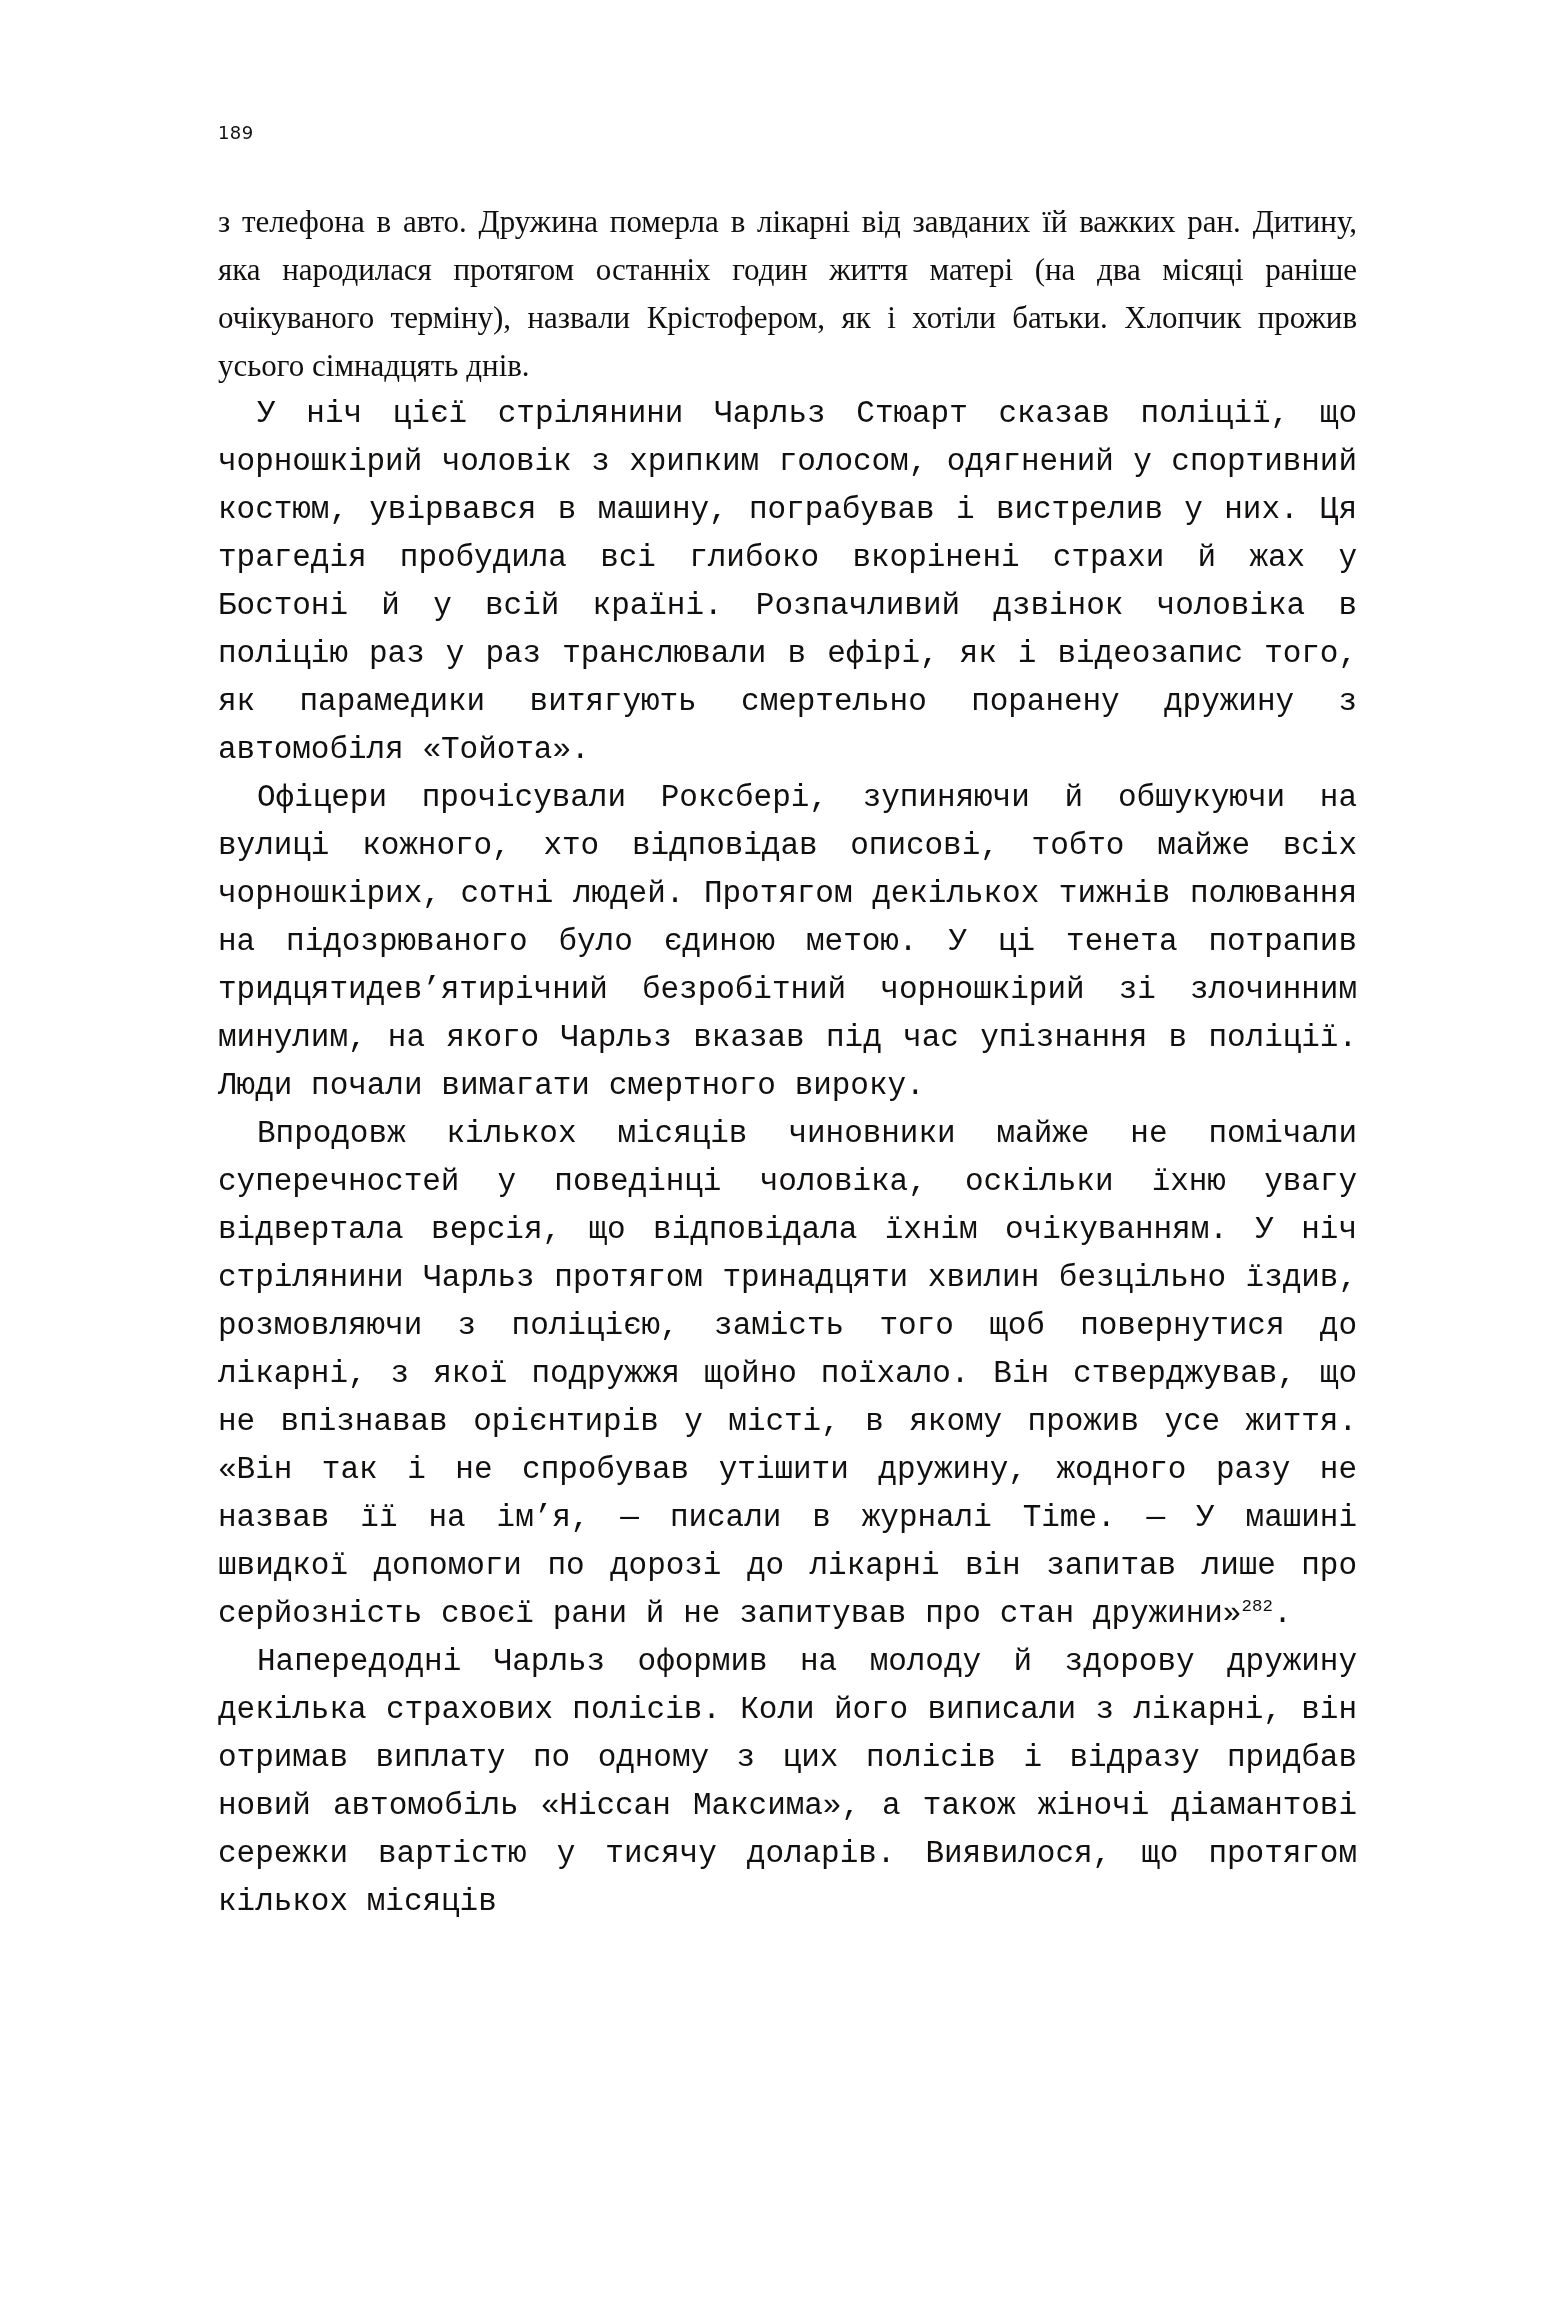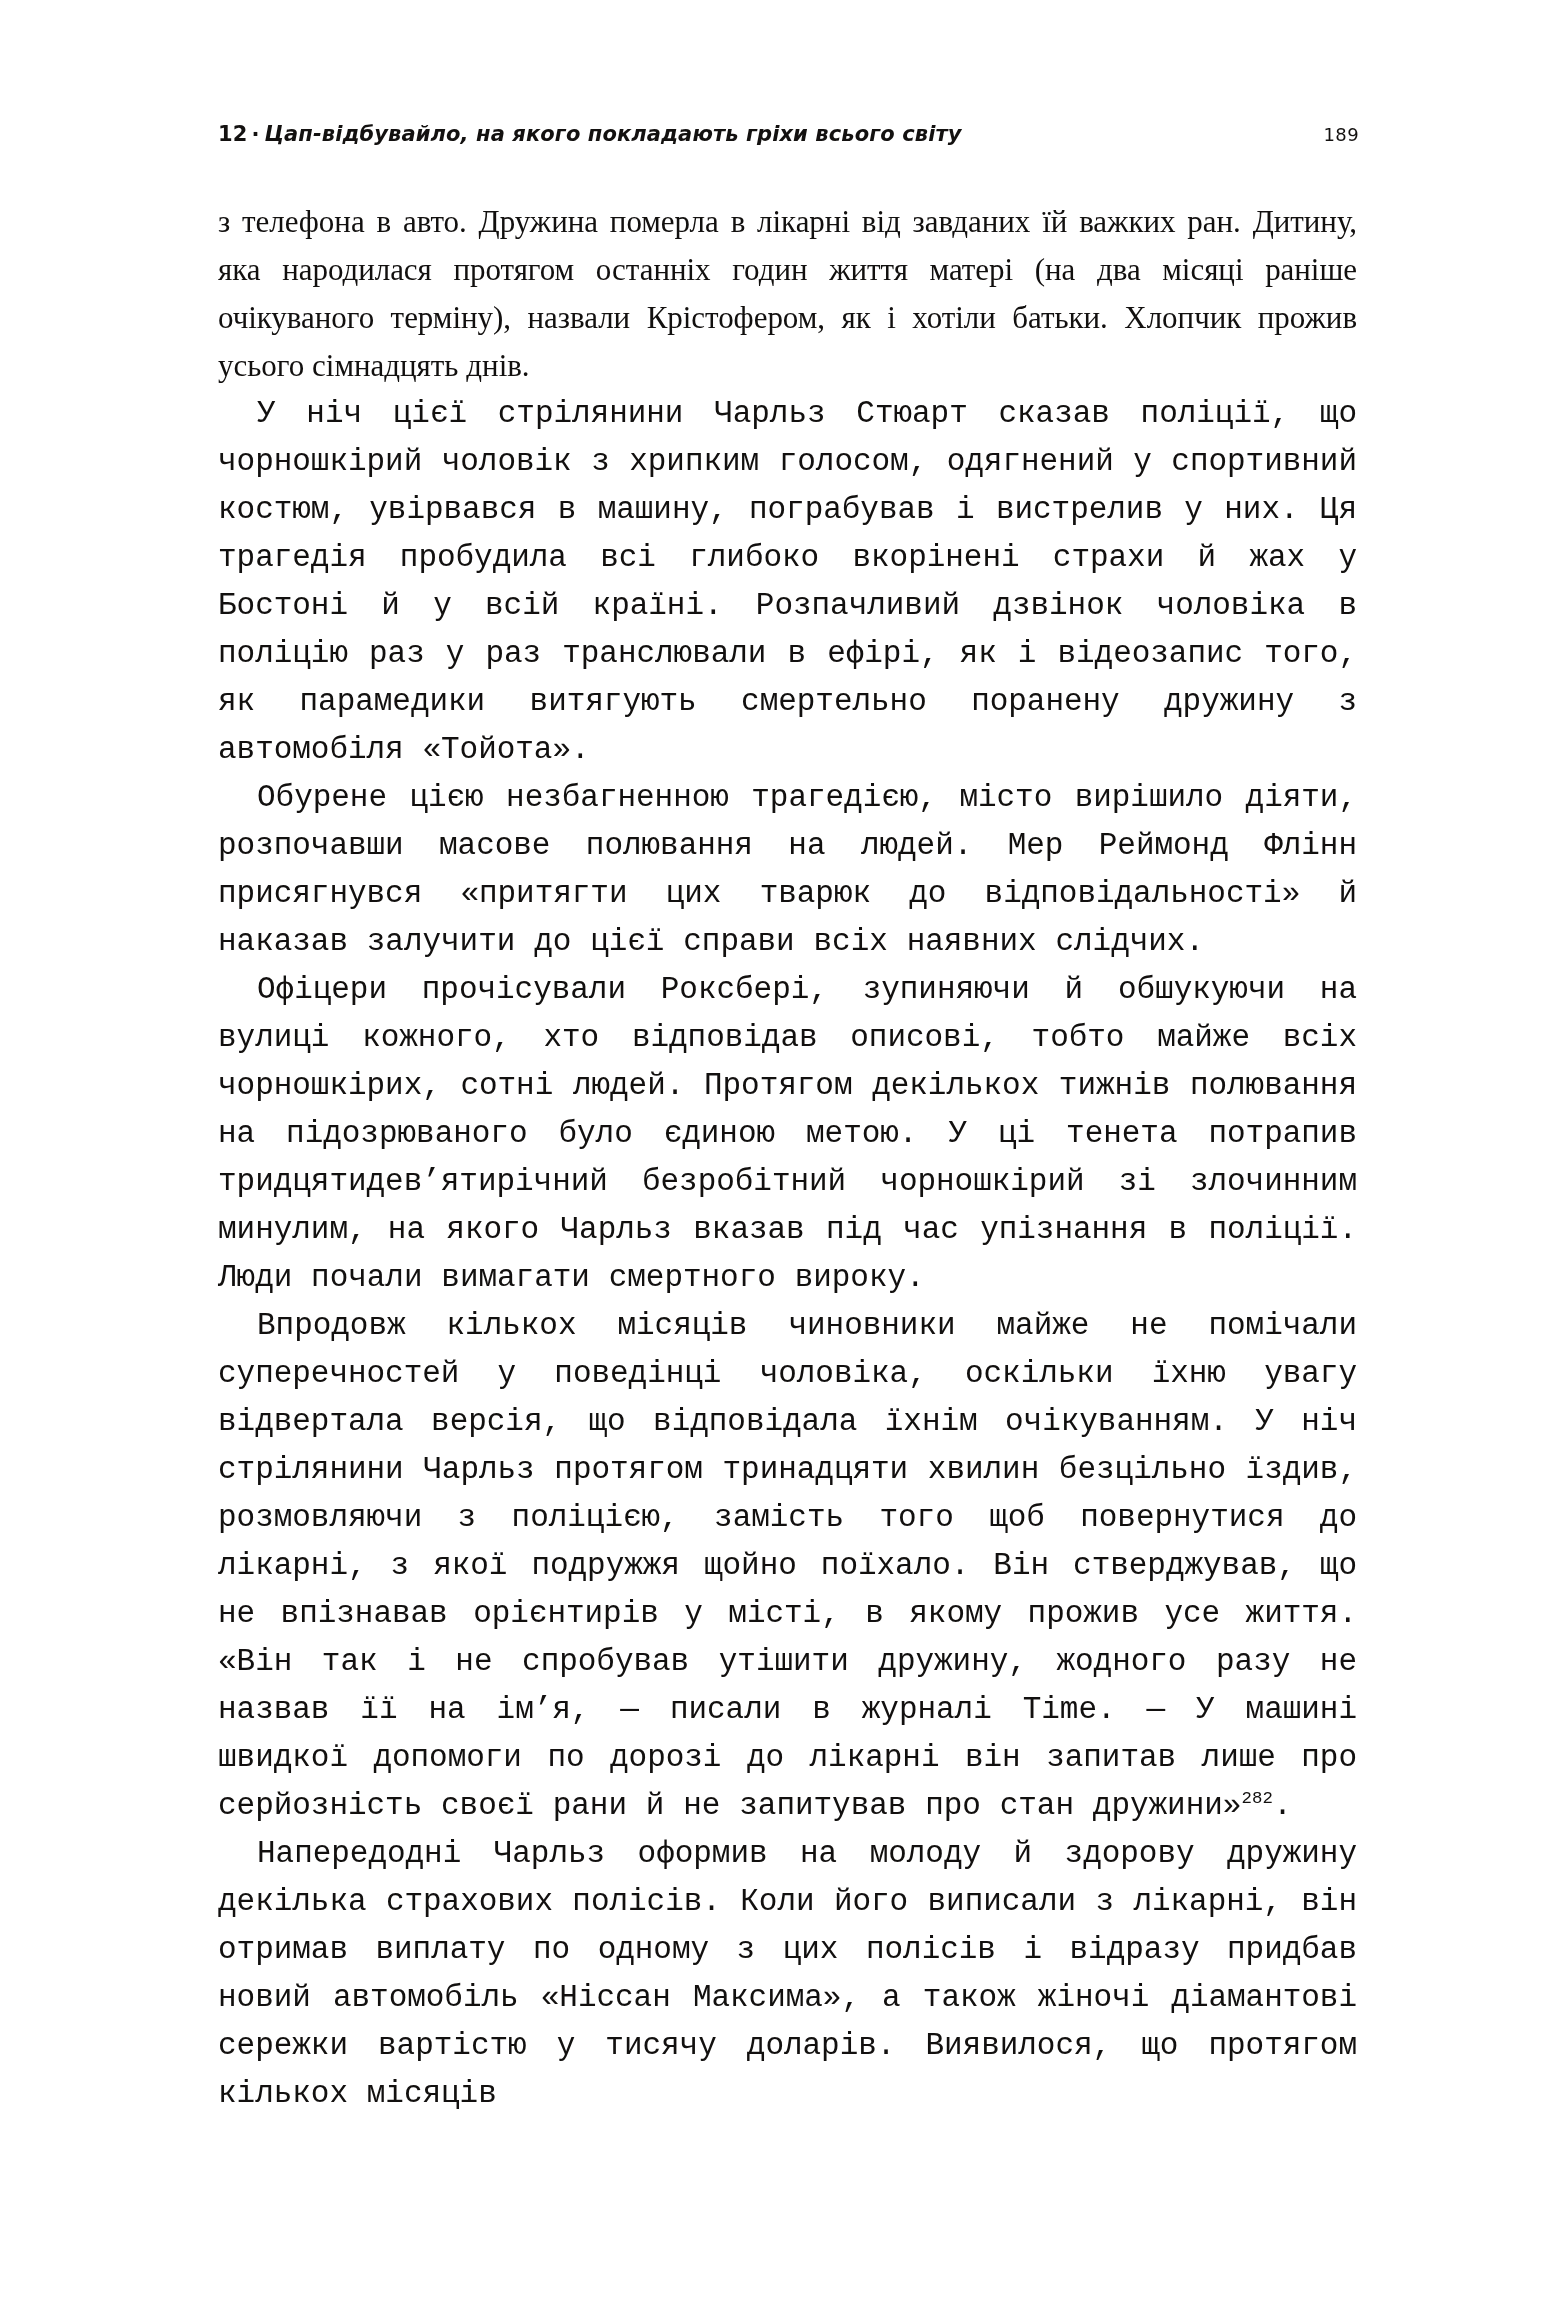--- a/index.html
+++ b/index.html
@@ -86,33 +86,29 @@
     line-height: 0;
     letter-spacing: 0.2px;
   }
 </style>
 </head>
 <body>
 
 <div class="page">
 
   <header class="running-head">
-    <div class="running-head-title">
-      <span class="chapter-num">12</span><span class="sep">·</span><span>Цап-відбувайло, на якого покладають гріхи всього світу</span>
-    </div>
     <div class="folio">189</div>
   </header>
 
   <section class="text-block">
 
     <p class="para">з телефона в авто. Дружина померла в лікарні від завданих їй важких ран. Дитину, яка народилася протягом останніх годин життя матері (на два місяці раніше очікуваного терміну), назвали Крістофером, як і хотіли батьки. Хлопчик прожив усього сімнадцять днів.</p>
 
     <p class="para indented">У ніч цієї стрілянини Чарльз Стюарт сказав поліції, що чорношкірий чоловік з хрипким голосом, одягнений у спортивний костюм, увірвався в машину, пограбував і вистрелив у них. Ця трагедія пробудила всі глибоко вкорінені страхи й жах у Бостоні й у всій країні. Розпачливий дзвінок чоловіка в поліцію раз у раз транслювали в ефірі, як і відеозапис того, як парамедики витягують смертельно поранену дружину з автомобіля «Тойота».</p>
 
-    <p class="para indented">Обурене цією незбагненною трагедією, місто вирішило діяти, розпочавши масове полювання на людей. Мер Реймонд Флінн присягнувся «притягти цих тварюк до відповідальності» й наказав залучити до цієї справи всіх наявних слідчих.</p>
 
     <p class="para indented">Офіцери прочісували Роксбері, зупиняючи й обшукуючи на вулиці кожного, хто відповідав описові, тобто майже всіх чорношкірих, сотні людей. Протягом декількох тижнів полювання на підозрюваного було єдиною метою. У ці тенета потрапив тридцятидев’ятирічний безробітний чорношкірий зі злочинним минулим, на якого Чарльз вказав під час упізнання в поліції. Люди почали вимагати смертного вироку.</p>
 
     <p class="para indented"><span>Впродовж кількох місяців чиновники майже не помічали суперечностей у поведінці чоловіка, оскільки їхню увагу відвертала версія, що відповідала їхнім очікуванням. У ніч стрілянини Чарльз протягом тринадцяти хвилин безцільно їздив, розмовляючи з поліцією, замість того щоб повернутися до лікарні, з якої подружжя щойно поїхало. Він стверджував, що не впізнавав орієнтирів у місті, в якому прожив усе життя. «Він так і не спробував утішити дружину, жодного разу не назвав її на ім’я, — писали в журналі Time. — У машині швидкої допомоги по дорозі до лікарні він запитав лише про серйозність своєї рани й не запитував про стан дружини»</span><sup class="fn-ref">282</sup><span>.</span></p>
 
     <p class="para indented">Напередодні Чарльз оформив на молоду й здорову дружину декілька страхових полісів. Коли його виписали з лікарні, він отримав виплату по одному з цих полісів і відразу придбав новий автомобіль «Ніссан Максима», а також жіночі діамантові сережки вартістю у тисячу доларів. Виявилося, що протягом кількох місяців</p>
 
   </section>
 
 </div>

